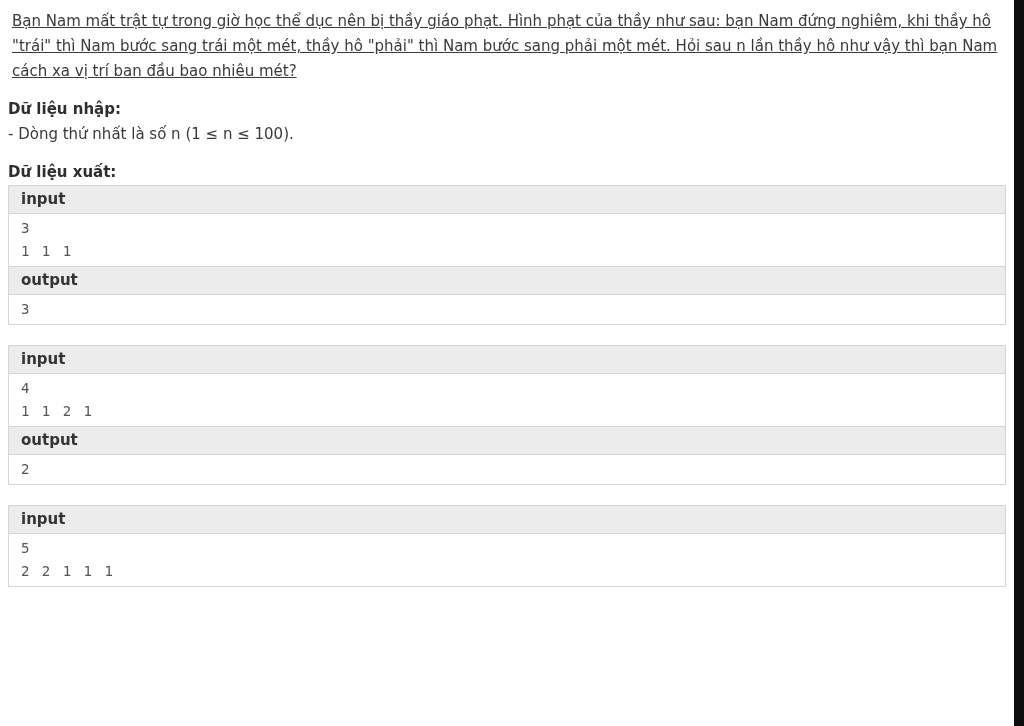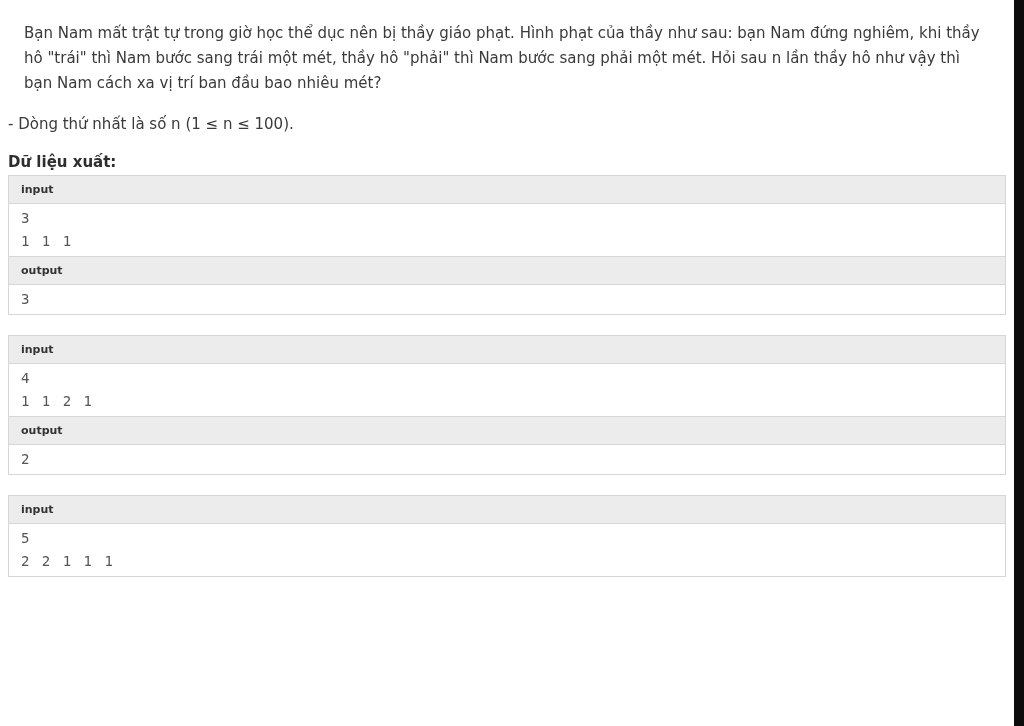--- a/index.html
+++ b/index.html
@@ -20,21 +20,21 @@
     background: var(--page-bg);
     font-family: "DejaVu Sans", "Liberation Sans", sans-serif;
     font-size: 15px;
     line-height: 25px;
     color: var(--text);
   }
   .page {
     width: 1014px;
     padding: 5px 8px 0 8px;
   }
-  .statement { margin: 16px; }
+  .statement { margin: 4px; text-decoration: underline; }
   .section-title {
     font-size: 15px;
     font-weight: bold;
     color: var(--heading-text);
     margin: 13px 0 0;
   }
   .item { margin: 0 0 0; }
   .examples-title {
     font-size: 15px;
     font-weight: bold;
@@ -45,21 +45,21 @@
   }
   table.example {
     width: 100%;
     border-collapse: collapse;
     border: 1px solid var(--table-border);
     margin: 0 0 20px;
   }
   table.example tr.hdr td {
     background: var(--table-header-bg);
     font-weight: bold;
-    font-size: 11px;
+    font-size: 15px;
     line-height: 19px;
     color: #333333;
     padding: 4px 12px;
     border: 1px solid var(--table-row-border);
   }
   table.example td.code {
     padding: 3px 12px;
     border: 1px solid var(--table-row-border);
     font-family: "DejaVu Sans Mono", "Liberation Mono", monospace;
     font-size: 14px;
@@ -76,20 +76,21 @@
     background: var(--edge-strip);
   }
 </style>
 </head>
 <body>
 
 <div class="page">
 
   <p class="statement">Bạn Nam mất trật tự trong giờ học thể dục nên bị thầy giáo phạt. Hình phạt của thầy như sau: bạn Nam đứng nghiêm, khi thầy hô "trái" thì Nam bước sang trái một mét, thầy hô "phải" thì Nam bước sang phải một mét. Hỏi sau n lần thầy hô như vậy thì bạn Nam cách xa vị trí ban đầu bao nhiêu mét?</p>
 
+  <h3 class="section-title">Dữ liệu nhập:</h3>
   <p class="item">- Dòng thứ nhất là số n (1 ≤ n ≤ 100).</p>
 
   <h3 class="section-title">Dữ liệu xuất:</h3>
 
 
   <table class="example">
     <tbody>
       <tr class="hdr">
           <td>input</td>
         </tr>

